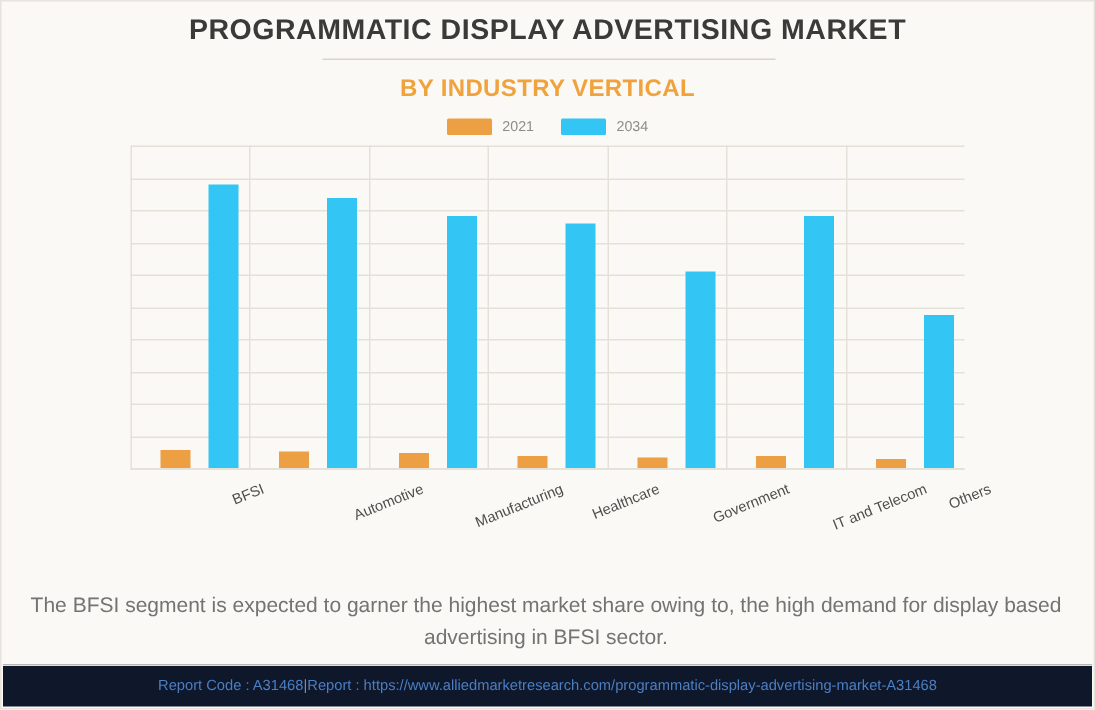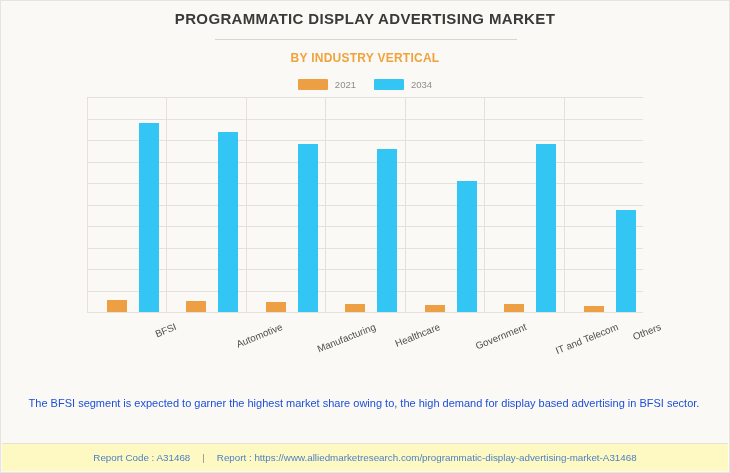--- a/index.html
+++ b/index.html
@@ -19,37 +19,37 @@
     position: relative;
     background: #faf9f5;
     border: 1px solid #e6e4dd;
   }
 
   
   .title {
     position: absolute;
     left: 0; right: 0; top: 9px;
     text-align: center;
-    font-size: 15px;
+    font-size: 19px;
     font-weight: bold;
     letter-spacing: .35px;
     color: #3a3a38;
     text-transform: uppercase;
   }
   .title-rule {
     position: absolute;
     left: 214px; top: 38px;
     width: 302px; height: 1px;
     background: #d8d5cc;
   }
   .subtitle {
     position: absolute;
     left: 0; right: 0; top: 50px;
     text-align: center;
-    font-size: 12px;
+    font-size: 16px;
     font-weight: bold;
     letter-spacing: .25px;
     color: #f0a33c;
     text-transform: uppercase;
   }
 
   
   .legend {
     position: absolute;
     left: 0; right: 0; top: 78px;
@@ -122,34 +122,34 @@
     transform-origin: right top;
     text-align: right;
   }
 
   
   .caption {
     position: absolute;
     left: 12px; right: 14px;
     top: 392px;
     text-align: center;
-    font-size: 11px;
+    font-size: 14px;
     line-height: 21px;
-    color: #1d4ed8;
+    color: #737373;
   }
   .source-bar {
     position: absolute;
     left: 1px; right: 1px; bottom: 1px;
     height: 28px;
-    background: #fef9c3;
+    background: #0f172a;
     border-top: 1px solid #e4e1d8;
     display: flex;
     align-items: center;
     justify-content: center;
-    gap: 12px;
+    gap: 0;
     font-size: 9.8px;
     color: #4b7fc4;
     white-space: nowrap;
   }
   .source-sep { color: #8c8c89; }
 </style>
 </head>
 <body>
 
 <div id="root">

